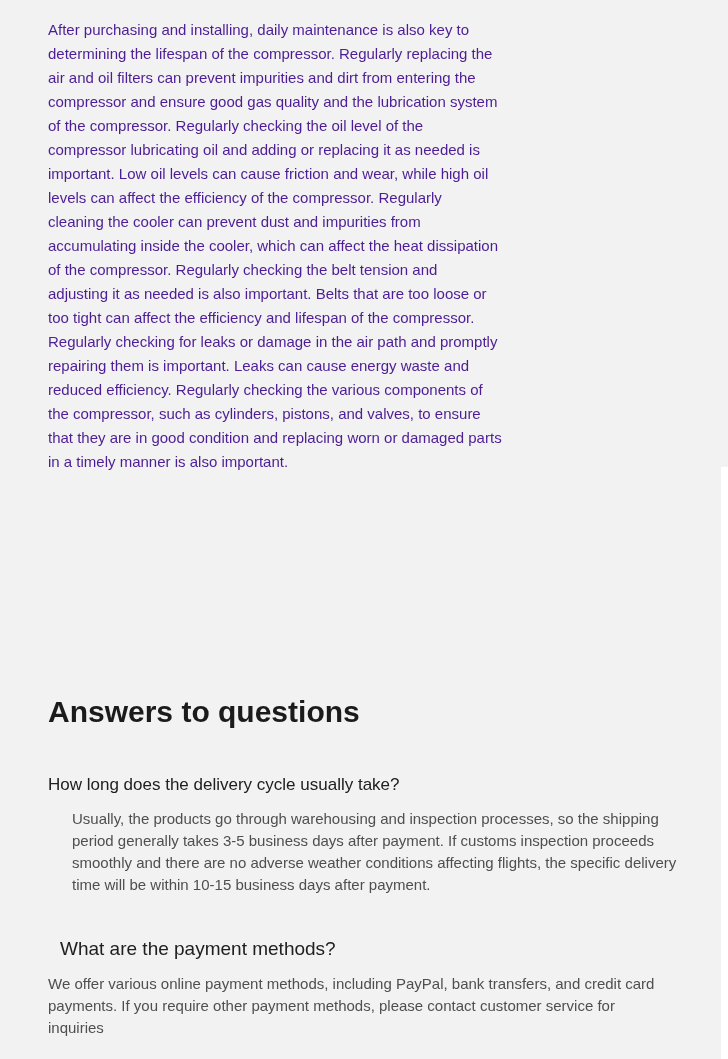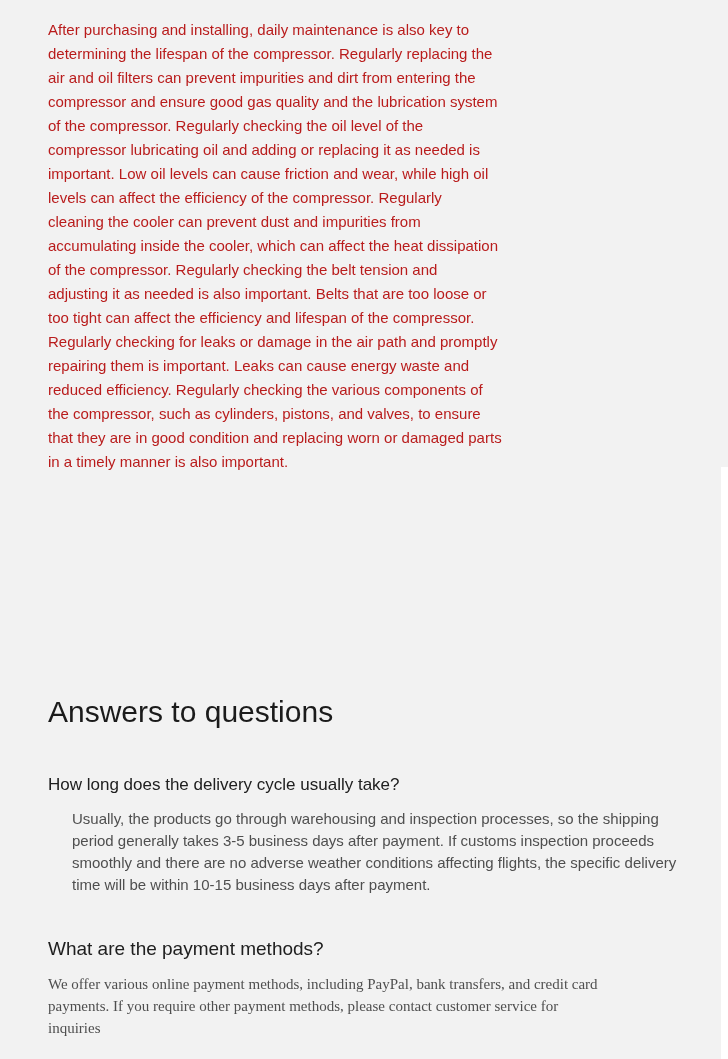--- a/index.html
+++ b/index.html
@@ -15,30 +15,30 @@
     height: 1059px;
     background: #f2f2f2;
   }
   .maintenance-paragraph {
     position: absolute;
     left: 48px;
     top: 18px;
     width: 480px;
     font-size: 15px;
     line-height: 24px;
-    color: #b91c1c;
+    color: #4c1d95;
     white-space: pre-line;
   }
   .faq-title {
     position: absolute;
     left: 48px;
     top: 694px;
     font-size: 30px;
     line-height: 36px;
-    font-weight: 400;
+    font-weight: 700;
     color: #1b1b1b;
   }
   .faq-item-1-question {
     position: absolute;
     left: 48px;
     top: 773px;
     font-size: 17px;
     line-height: 24px;
     font-weight: 400;
     color: #202020;
@@ -49,38 +49,37 @@
     top: 808px;
     width: 620px;
     font-size: 15px;
     line-height: 22px;
     color: #4f4f4f;
     white-space: pre-line;
     margin-left: 24px;
   }
   .faq-item-2-question {
     position: absolute;
-    left: 48px;
+    left: 60px;
     top: 937px;
     font-size: 19px;
     line-height: 24px;
     font-weight: 400;
     color: #202020;
     text-align: right;
   }
   .faq-item-2-answer {
     position: absolute;
     left: 48px;
     top: 973px;
     width: 620px;
     font-size: 15px;
     line-height: 22px;
     color: #4f4f4f;
     white-space: pre-line;
-    font-family: Liberation Serif, serif;
   }
   .right-edge-panel {
     position: absolute;
     left: 721px;
     top: 467px;
     width: 7px;
     height: 592px;
     background: #ffffff;
   }
 </style>

